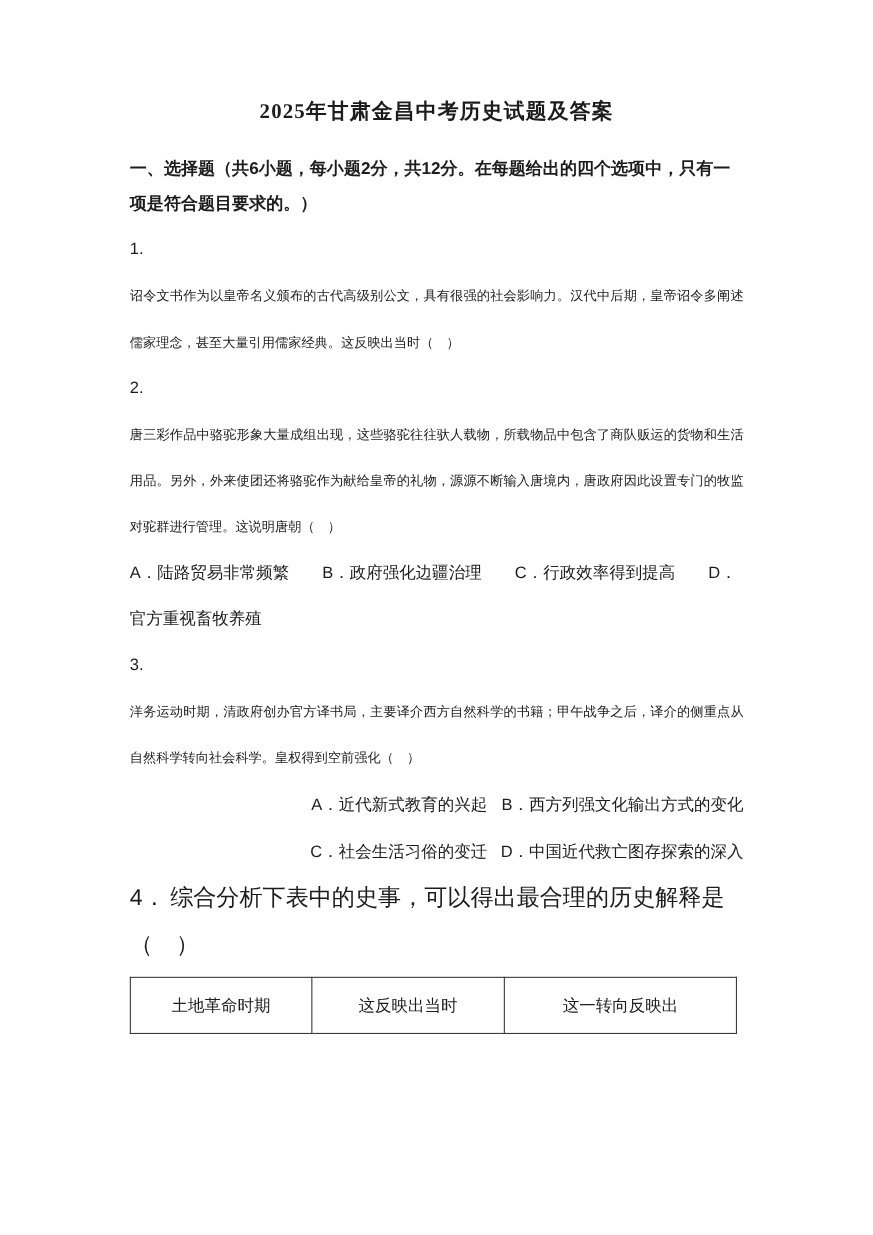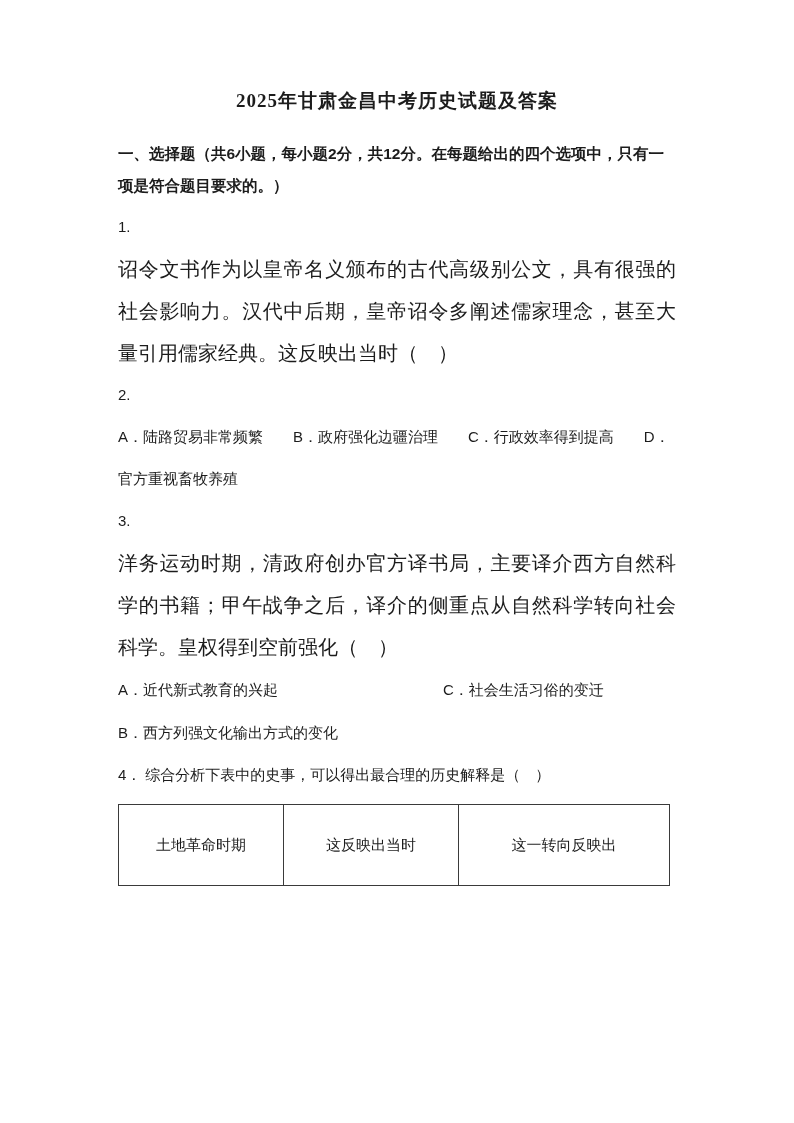--- a/index.html
+++ b/index.html
@@ -35,55 +35,56 @@
     margin: 0 0 4px 0;
   }
   .question-block {
     margin: 0;
   }
   .q-number {
     font-size: 15px;
     line-height: 42px;
   }
   .q-stem {
-    font-size: 20px;
+    font-size: 12px;
     line-height: 42px;
     margin: 0;
     text-align: justify;
   }
   .q-options-line {
     font-size: 15px;
     line-height: 42px;
     margin: 0;
   }
   .q-options-grid {
     display: grid;
     grid-template-columns: 325px 1fr;
     font-size: 15px;
     line-height: 43px;
+    text-align: right;
   }
   .q4-line {
-    font-size: 15px;
+    font-size: 21px;
     line-height: 42px;
     margin: 0;
   }
   .q4-line .q-num-inline {
     margin-right: 4px;
   }
   table.history-table {
     border-collapse: collapse;
     margin-top: 8px;
   }
   table.history-table td {
     border: 1px solid #3a3a3a;
     text-align: center;
     vertical-align: middle;
     font-size: 15px;
     height: 50px;
-    padding: 15px 6px;
+    padding: 0 6px;
   }
   td.col-1 { width: 152px; }
   td.col-2 { width: 162px; }
   td.col-3 { width: 198px; }
 </style>
 </head>
 <body>
 
 <div class="page">
 
@@ -91,30 +92,32 @@
 
   <p class="section-heading">一、选择题（共6小题，每小题2分，共12分。在每题给出的四个选项中，只有一项是符合题目要求的。）</p>
 
   <div class="question-block">
     <div class="q-number">1.</div>
     <p class="q-stem">诏令文书作为以皇帝名义颁布的古代高级别公文，具有很强的社会影响力。汉代中后期，皇帝诏令多阐述儒家理念，甚至大量引用儒家经典。这反映出当时（　）</p>
   </div>
 
   <div class="question-block">
     <div class="q-number">2.</div>
+    <p class="q-stem">唐三彩作品中骆驼形象大量成组出现，这些骆驼往往驮人载物，所载物品中包含了商队贩运的货物和生活用品。另外，外来使团还将骆驼作为献给皇帝的礼物，源源不断输入唐境内，唐政府因此设置专门的牧监对驼群进行管理。这说明唐朝（　）</p>
     <p class="q-options-line">A．陆路贸易非常频繁　　B．政府强化边疆治理　　C．行政效率得到提高　　D．官方重视畜牧养殖</p>
   </div>
 
   <div class="question-block">
     <div class="q-number">3.</div>
     <p class="q-stem">洋务运动时期，清政府创办官方译书局，主要译介西方自然科学的书籍；甲午战争之后，译介的侧重点从自然科学转向社会科学。皇权得到空前强化（　）</p>
     <div class="q-options-grid">
       <div>A．近代新式教育的兴起</div>
+      <div>B．西方列强文化输出方式的变化</div>
       <div>C．社会生活习俗的变迁</div>
-      <div>B．西方列强文化输出方式的变化</div>
+      <div>D．中国近代救亡图存探索的深入</div>
     </div>
   </div>
 
   <div class="question-block">
     <p class="q4-line">
       <span class="q-num-inline">4．</span><span>综合分析下表中的史事，可以得出最合理的历史解释是（　）</span>
     </p>
 
     <table class="history-table">
       <tbody>

